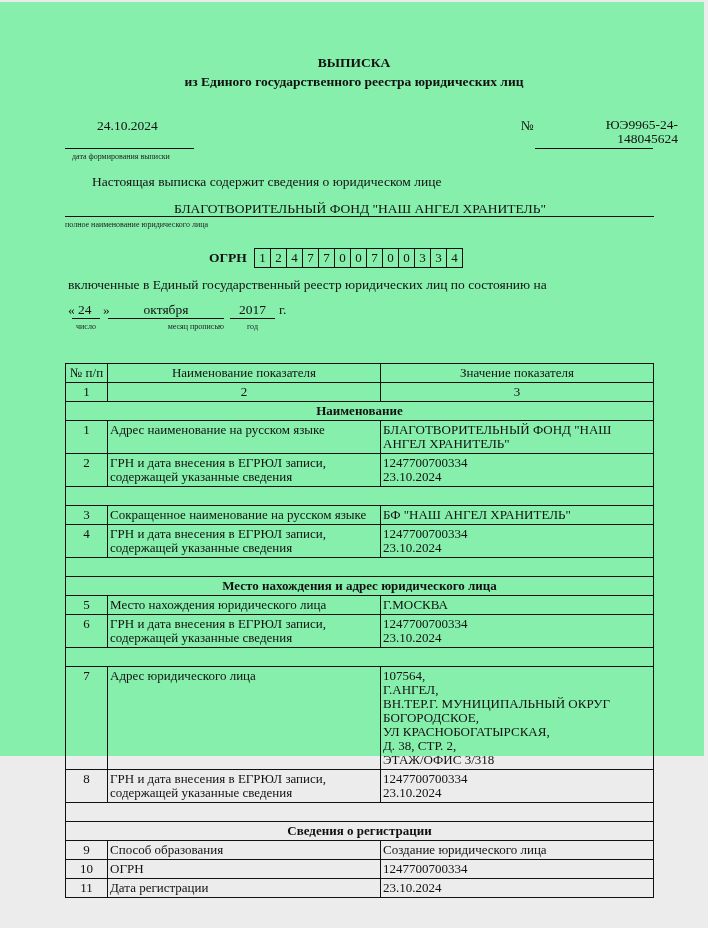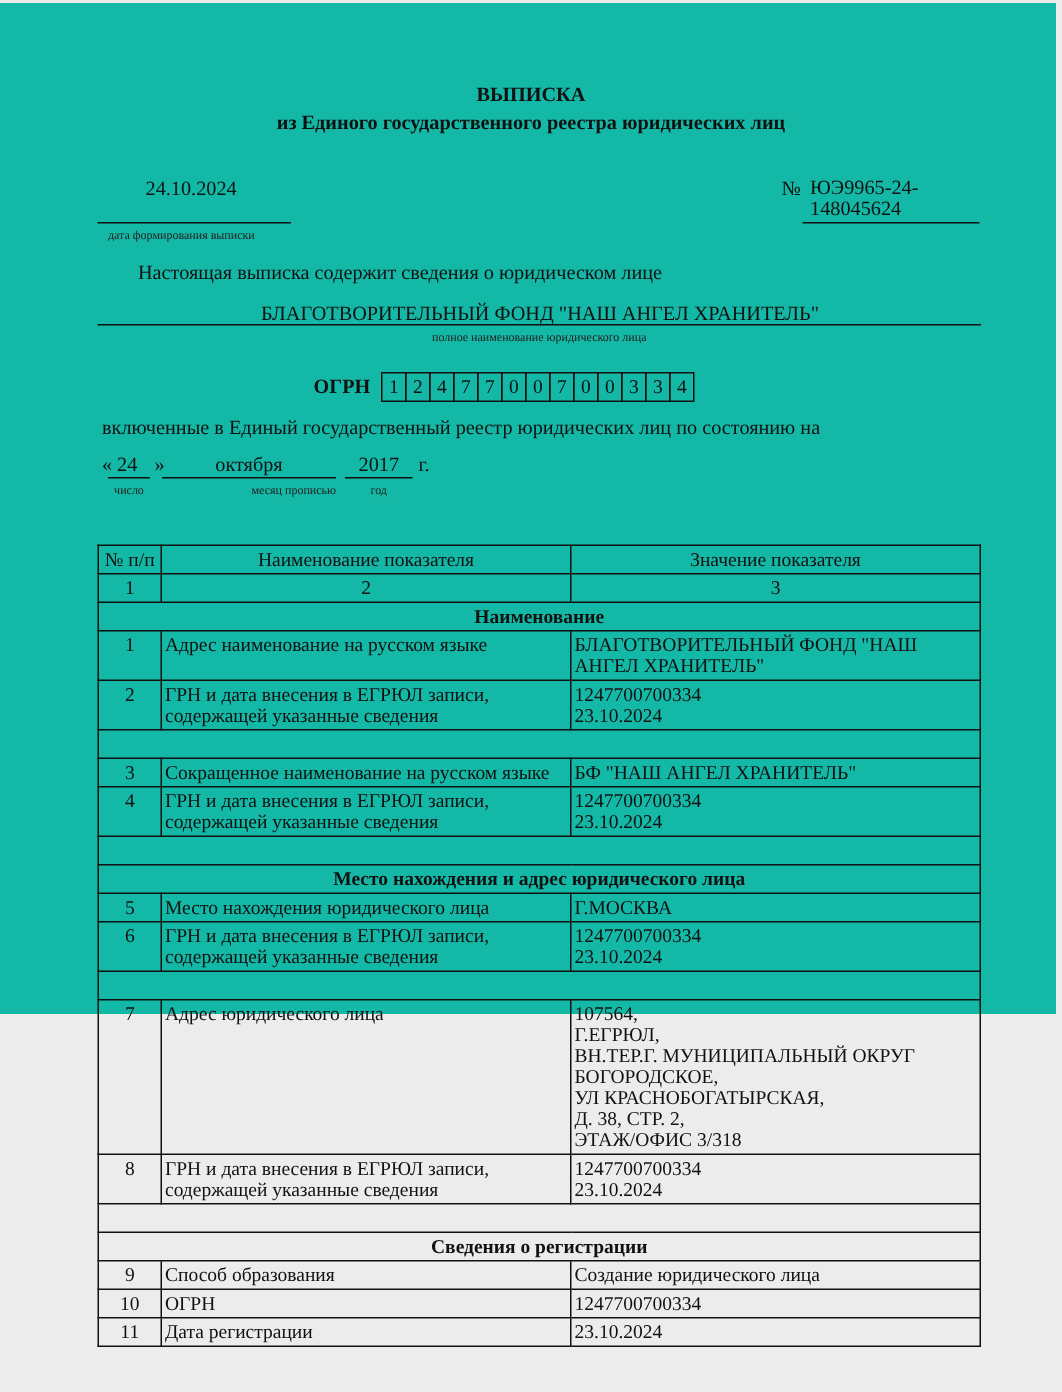--- a/index.html
+++ b/index.html
@@ -2,37 +2,37 @@
 <html><head>
 <meta charset="utf-8">
 <style>
   html, body { margin:0; padding:0; }
   body {
     width:708px; height:928px; overflow:hidden; background:#ececec;
     font-family:"Liberation Serif", "DejaVu Serif", serif; color:#111;
     position:relative;
   }
   .page {
-    position:absolute; left:0; top:2px; width:704px; height:674px; background:#14b8a6;
+    position:absolute; left:0; top:2px; width:704px; height:754px; background:#86efac;
   }
   .abs { position:absolute; }
   .title { left:0; width:708px; text-align:center; font-weight:bold; }
   .t1 { top:53px; font-size:13.5px; }
   .t2 { top:72px; font-size:13.5px; }
   .date { left:97px; top:116px; font-size:13.5px; }
   .date-line { left:65px; top:146px; width:129px; border-top:1px solid #111; }
   .cap { font-size:8px; color:#222; }
   .date-cap { left:72px; top:150px; }
   .no-sign { left:521px; top:116px; font-size:13.5px; }
-  .no-val { left:540px; top:116px; width:110px; text-align:left; font-size:13.5px; line-height:14px; }
+  .no-val { left:568px; top:116px; width:110px; text-align:right; font-size:13.5px; line-height:14px; }
   .no-line { left:535px; top:146px; width:118px; border-top:1px solid #111; }
   .intro { left:68px; top:172px; font-size:13.5px;margin-left:24px; }
   .org { left:66px; top:199px; width:588px; text-align:center; font-size:13.5px; }
   .org-line { left:65px; top:214px; width:589px; border-top:1px solid #111; }
-  .org-cap { left:65px; top:218px; width:589px; text-align:center; }
+  .org-cap { left:65px; top:218px; width:589px; }
   .ogrn-label { left:209px; top:248px; font-size:13.5px; font-weight:bold; }
   .ogrn-boxes { left:255px; top:246px; display:flex; }
   .ogrn-box { width:15px; height:18px; border:1px solid #111; margin-left:-1px; text-align:center; font-size:13px; line-height:18px; }
   .incl { left:68px; top:275px; font-size:13.5px; }
   .d-open { left:68px; top:300px; font-size:13.5px; }
   .d-day { left:78px; top:300px; font-size:13.5px; }
   .d-close { left:103px; top:300px; font-size:13.5px; }
   .d-month { left:108px; top:300px; width:116px; text-align:center; font-size:13.5px; }
   .d-year { left:230px; top:300px; width:45px; text-align:center; font-size:13.5px; }
   .d-g { left:279px; top:300px; font-size:13.5px; }
@@ -196,21 +196,21 @@
         <tr class="blank">
           <td colspan="3"></td>
         </tr>
     </tbody>
       <tbody>
         <tr>
           <td class="num">7</td>
           <td class="name">Адрес юридического лица</td>
           <td>
             <span class="val-line">107564,</span>
-            <span class="val-line">Г.ЕГРЮЛ,</span>
+            <span class="val-line">Г.АНГЕЛ,</span>
             <span class="val-line">ВН.ТЕР.Г. МУНИЦИПАЛЬНЫЙ ОКРУГ</span>
             <span class="val-line">БОГОРОДСКОЕ,</span>
             <span class="val-line">УЛ КРАСНОБОГАТЫРСКАЯ,</span>
             <span class="val-line">Д. 38, СТР. 2,</span>
             <span class="val-line">ЭТАЖ/ОФИС 3/318</span>
           </td>
         </tr>
         <tr>
           <td class="num">8</td>
           <td class="name">ГРН и дата внесения в ЕГРЮЛ записи, содержащей указанные сведения</td>

